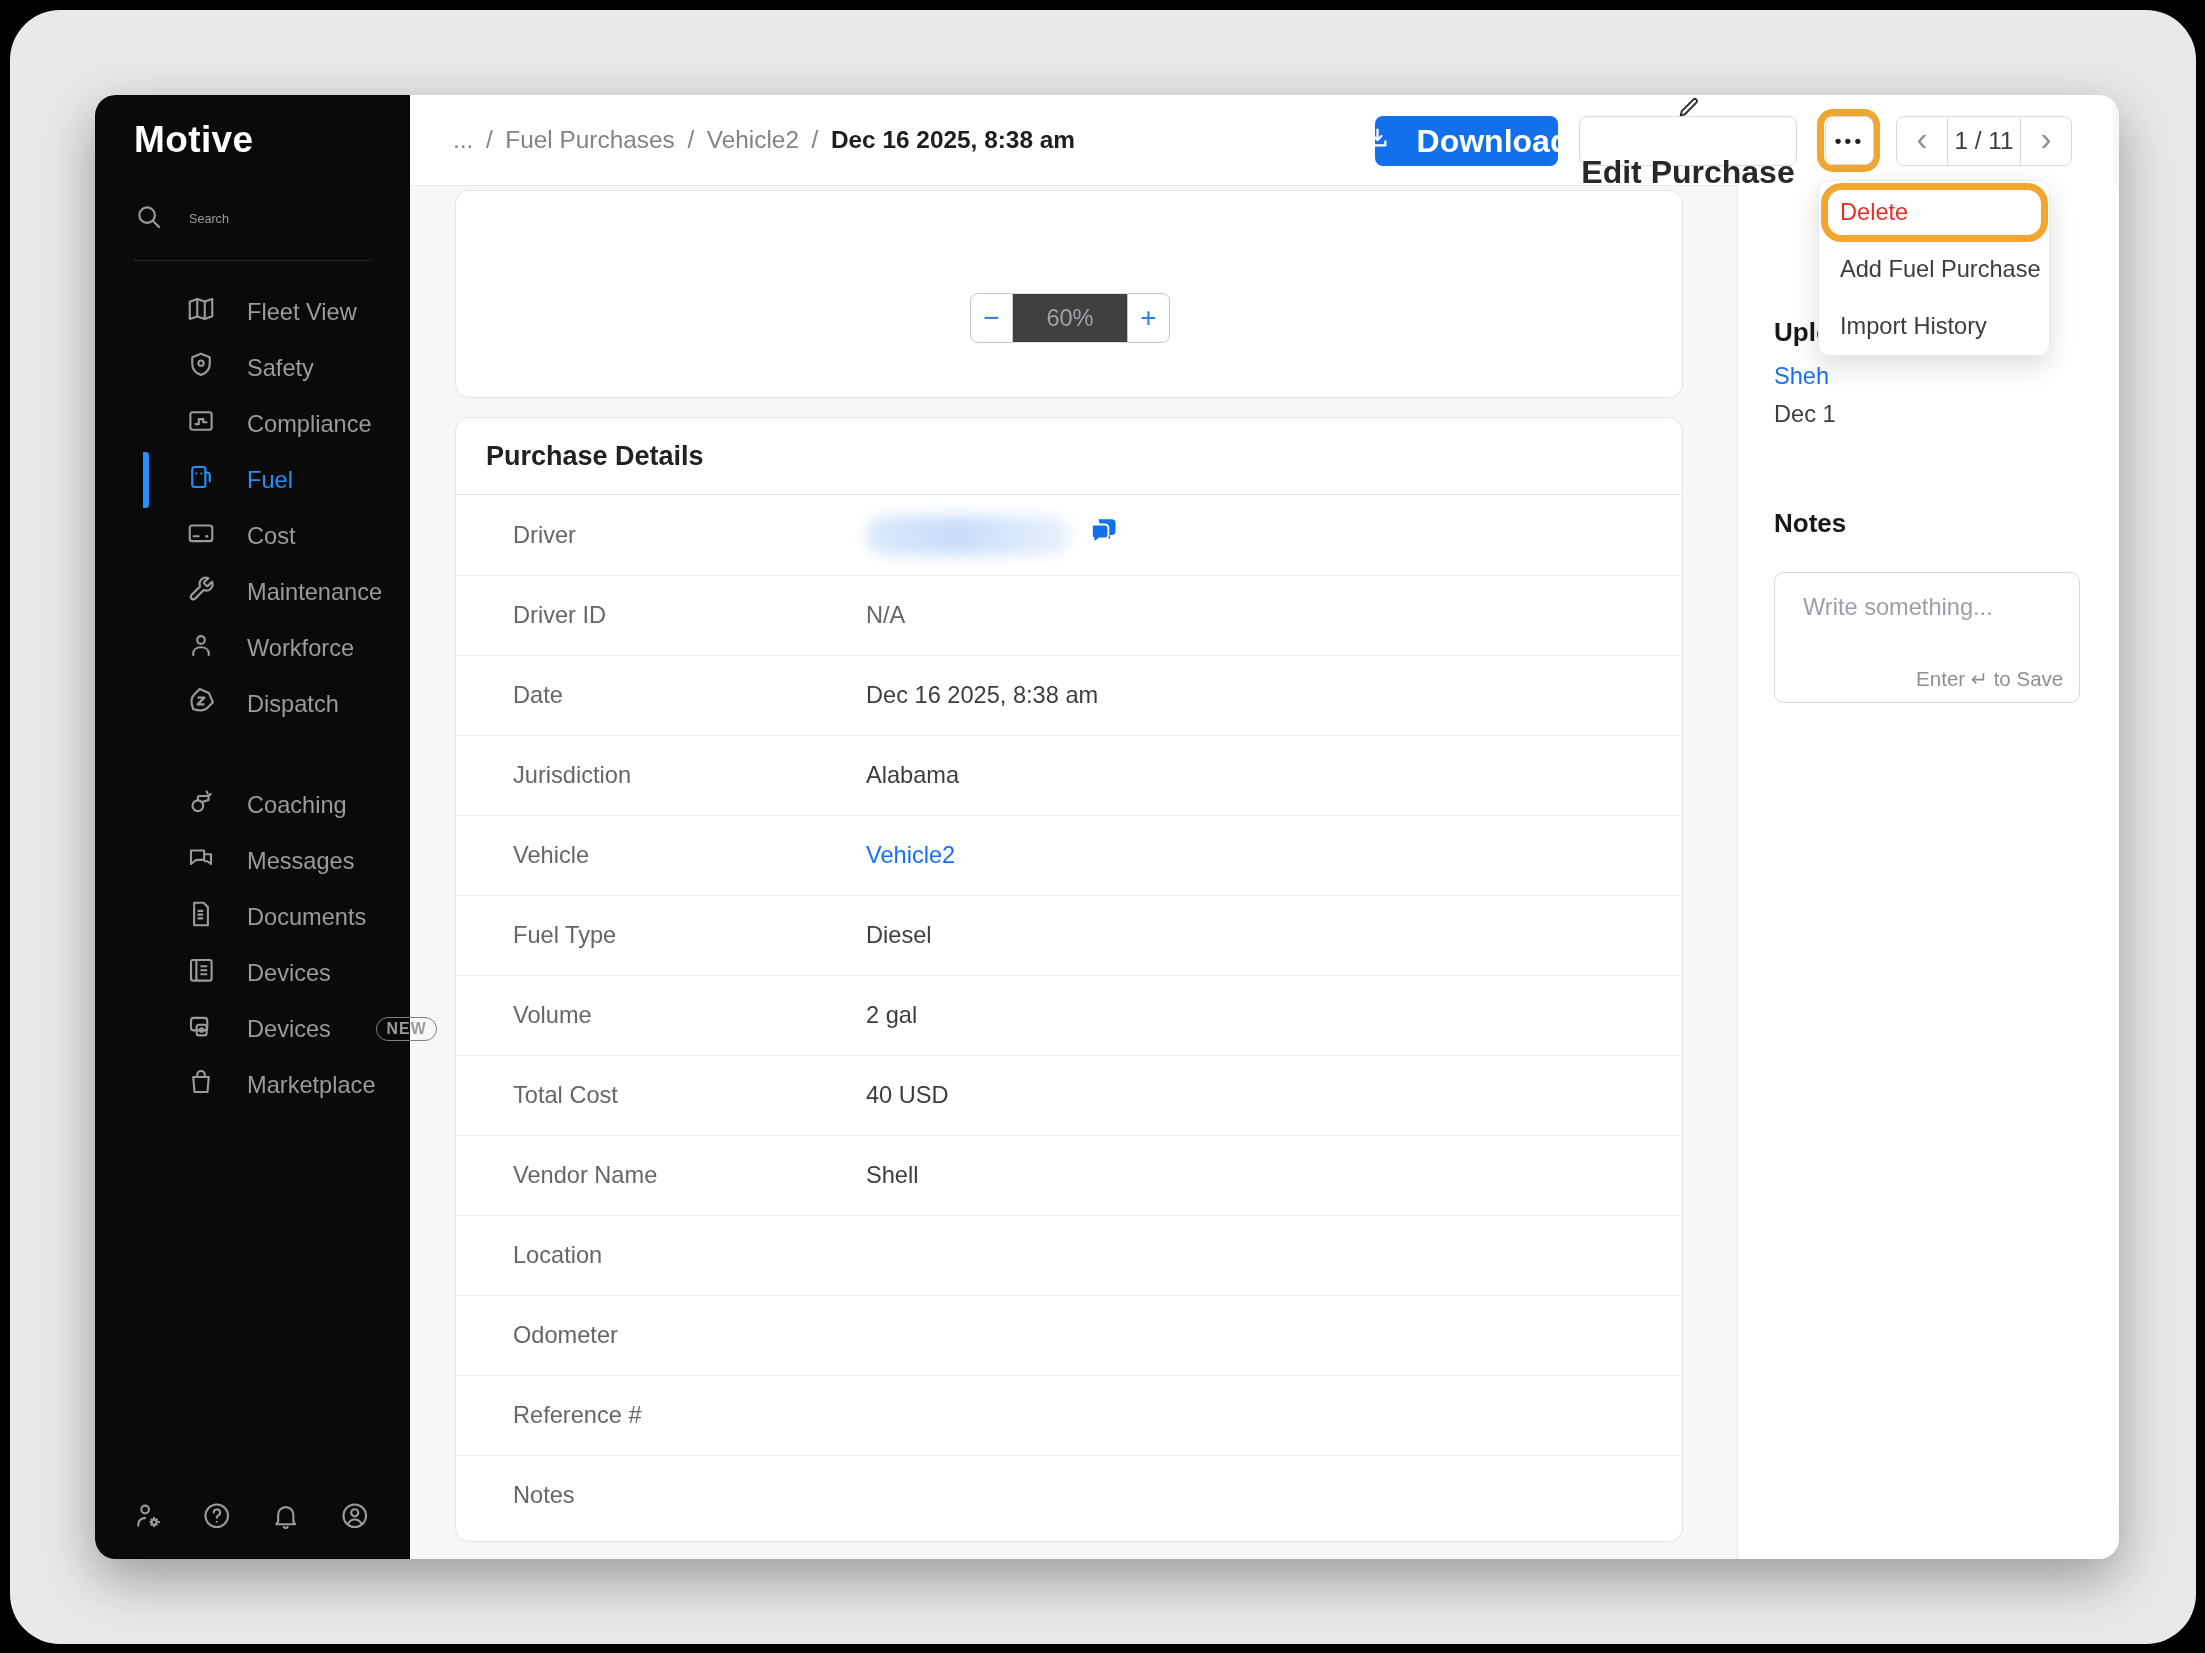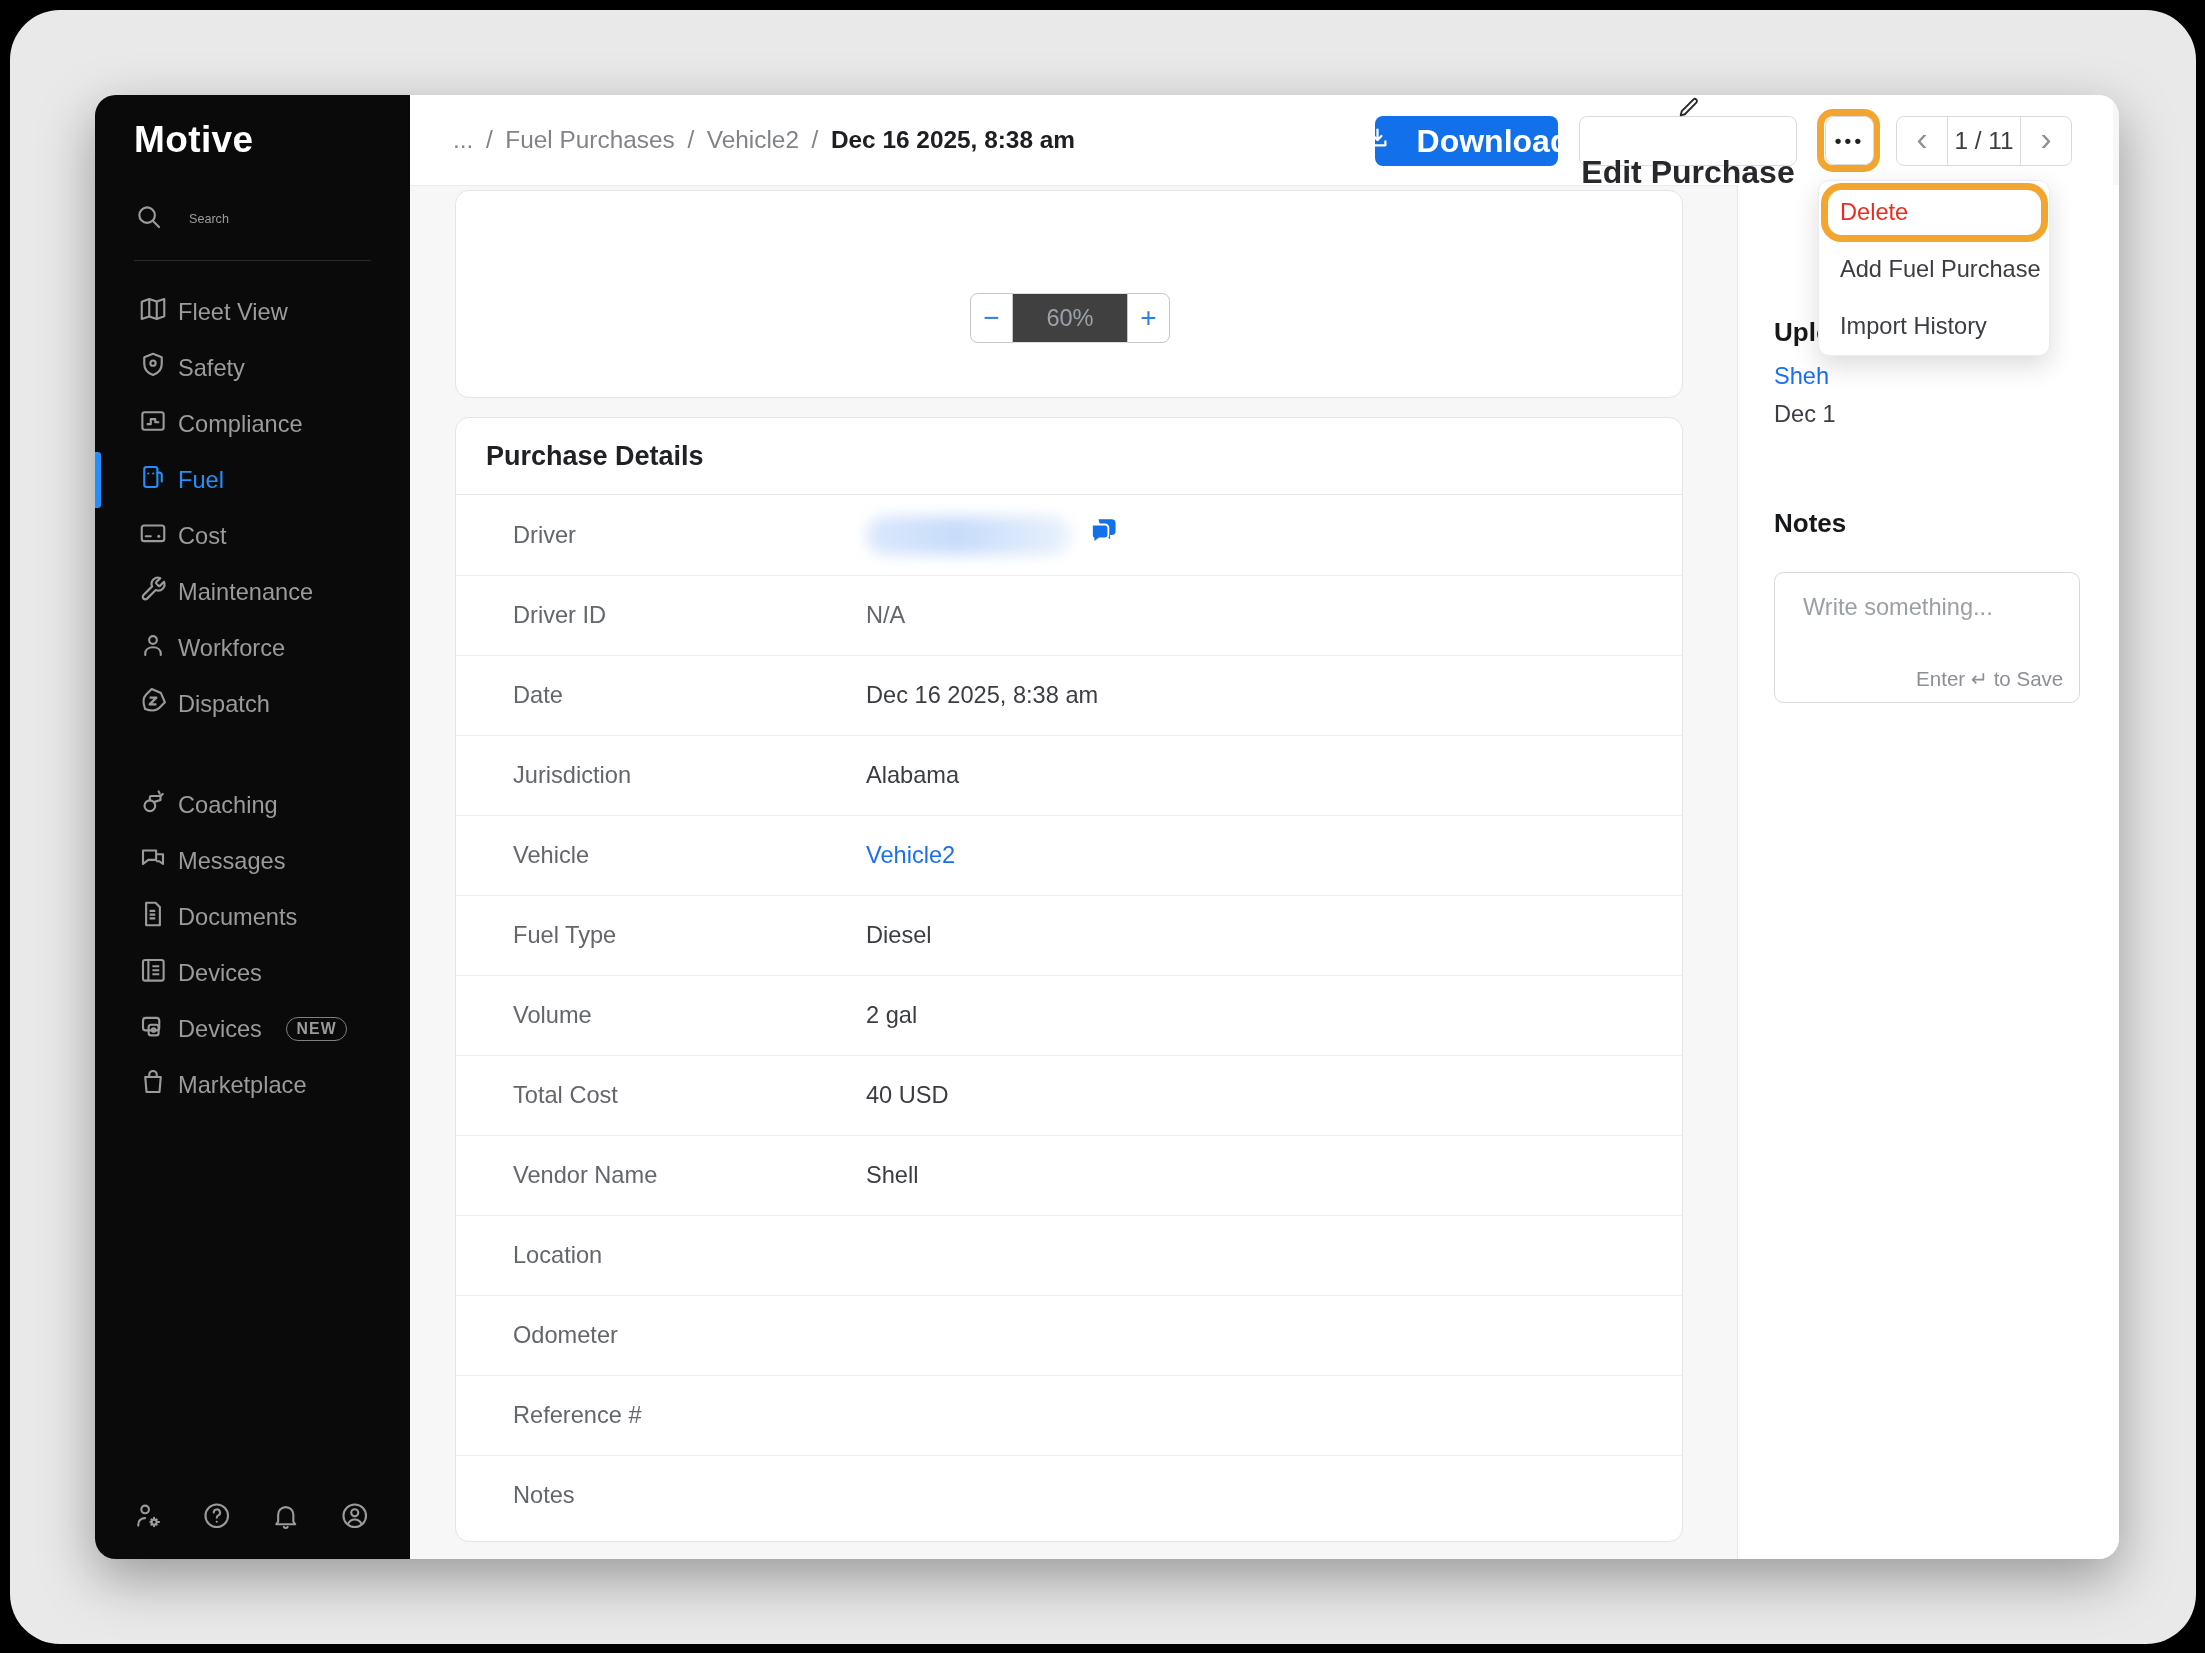--- a/index.html
+++ b/index.html
@@ -5,21 +5,21 @@
   html,body{margin:0;padding:0;width:2205px;height:1654px;background:#000;overflow:hidden;
     font-family:"Liberation Sans",sans-serif;-webkit-font-smoothing:antialiased;}
   #canvas{position:absolute;left:9.5px;top:9.5px;right:9.5px;bottom:9.5px;background:#e9e9e9;border-radius:50px;}
   #window{position:absolute;left:95px;top:95px;width:2018px;height:1464px;background:#f7f7f8;
     border-radius:20.5px;overflow:hidden;box-shadow:0 19px 55px rgba(0,0,0,.35);padding-left:6px;}
   
   #sidebar{position:absolute;left:0;top:0;width:315px;height:100%;background:#0a0a0b;color:#9b9b9b;}
   #logo{position:absolute;left:39px;top:23.6px;font-size:37px;font-weight:700;color:#fff;letter-spacing:0.4px;}
   .srow{position:absolute;display:flex;align-items:center;gap:25px;left:39px;height:35px;}
   .navgrp{position:absolute;left:0;width:100%;display:flex;flex-direction:column;}
-  .si{height:56px;display:flex;align-items:center;gap:10px;padding-left:43px;font-size:23.6px;color:#9b9b9b;cursor:pointer;position:relative;}
+  .si{height:56px;display:flex;align-items:center;gap:31px;padding-left:43px;font-size:23.6px;color:#9b9b9b;cursor:pointer;position:relative;margin-left:48px;}
   .si svg{flex:none;}
   .si.active{color:#2190fa;}
   .activebar{position:absolute;left:0;top:0;width:5.5px;height:56px;background:#2190fa;border-radius:0 3.2px 3.2px 0;}
   .divider{position:absolute;left:39px;right:39px;height:0.8px;background:#2b2b2c;}
   .newpill{margin-left:14px;border:1.6px solid #7f8082;border-radius:787px;font-size:15.8px;font-weight:700;
     letter-spacing:1.2px;padding:2.4px 9.5px;color:#9b9b9b;}
   #sbicons{position:absolute;left:0;bottom:0;width:315px;height:87px;}
   #sbicons .ic{position:absolute;top:28px;color:#9b9b9b;cursor:pointer;}
   
   #header{position:absolute;left:315px;top:0;width:1703px;height:90px;background:#fff;border-bottom:0.8px solid #ebebed;}

